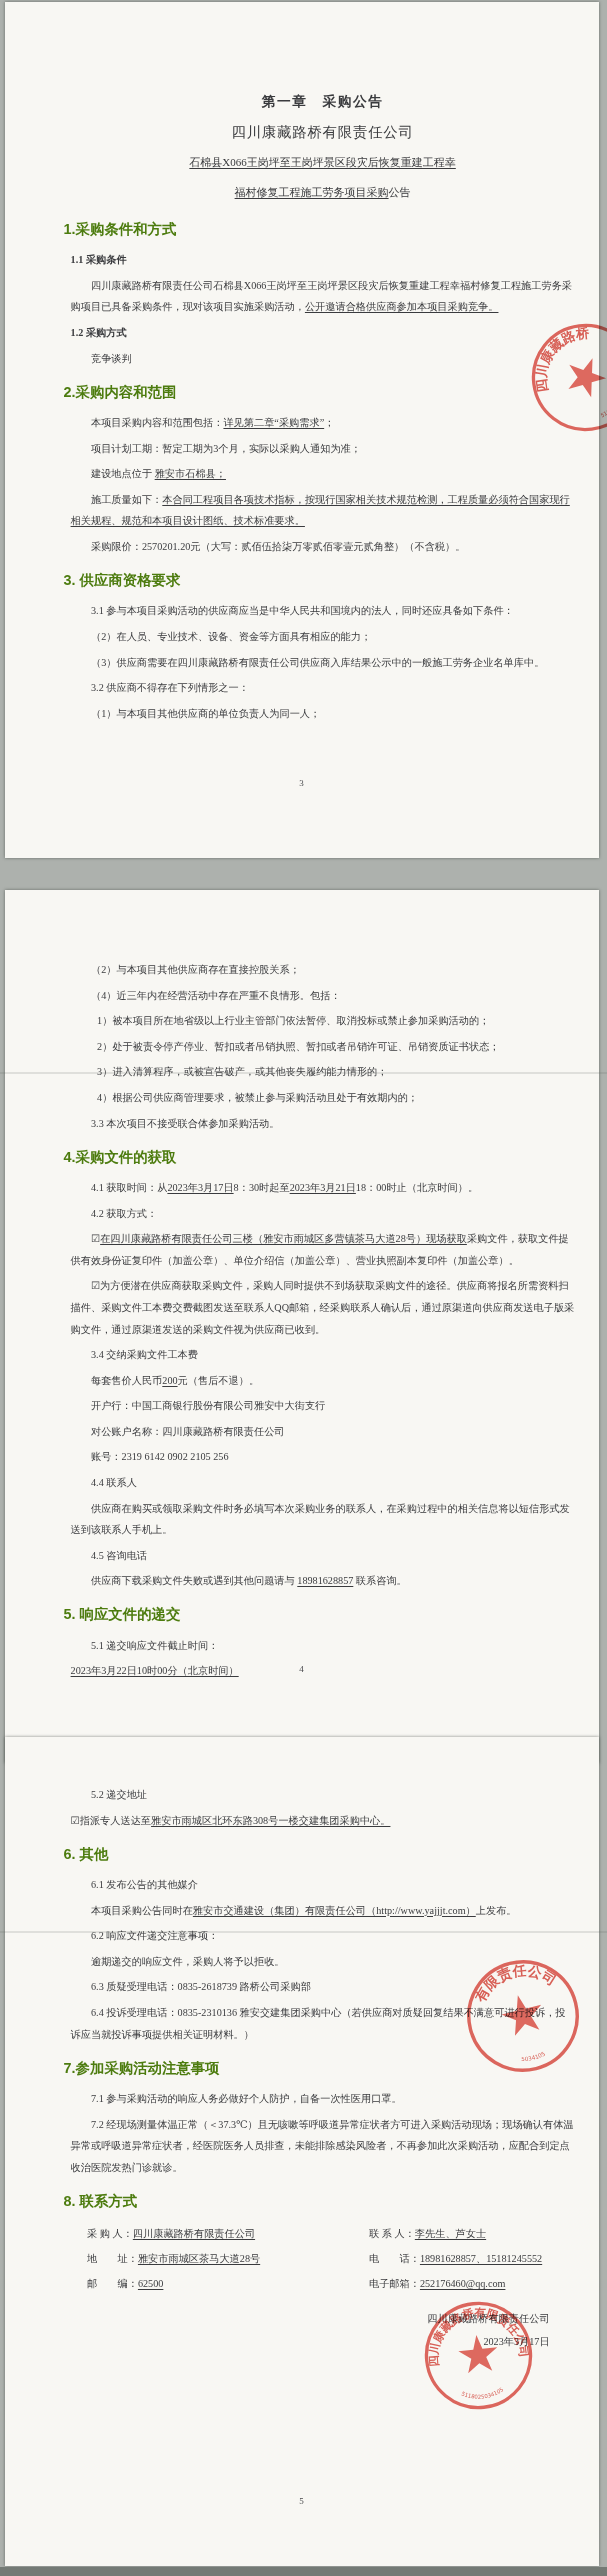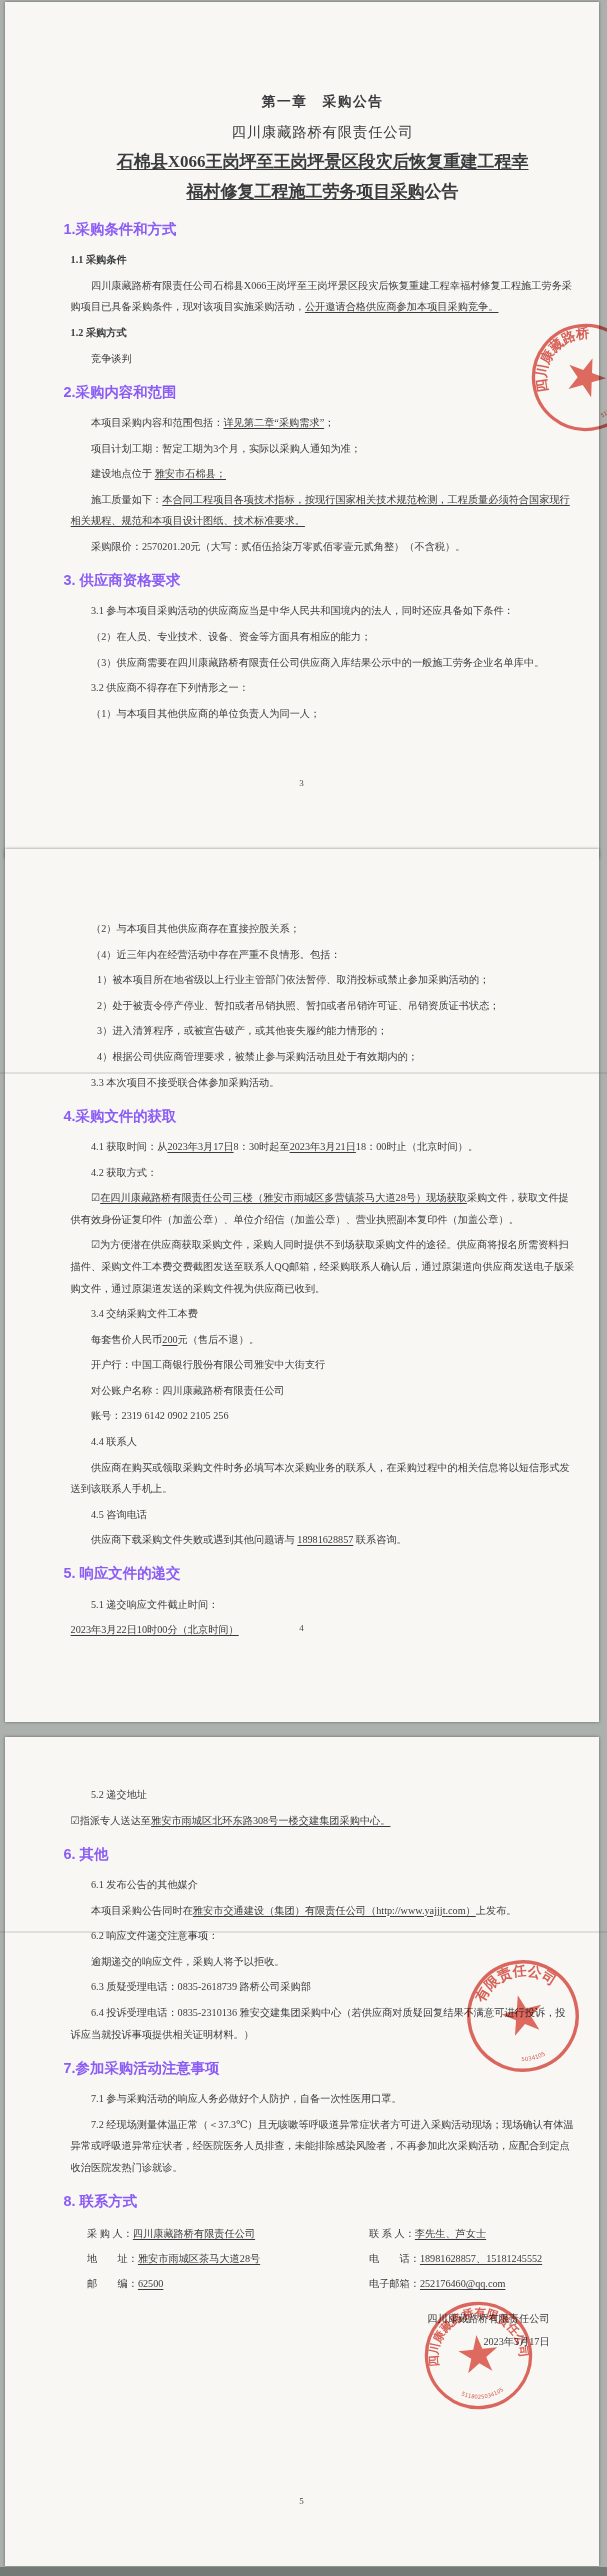--- a/index.html
+++ b/index.html
@@ -1,37 +1,37 @@
 <!DOCTYPE html>
 <html style="font-size:12px"><head>
 <meta charset="utf-8">
 <style>
   html,body{margin:0;padding:0;background:#9aa09b;}
   .canvas{position:relative;width:607px;height:2576px;margin:0 auto;overflow:hidden;
           background:#adb1ad;font-family:"Liberation Serif","DejaVu Serif",serif;color:#3a3b3e;}
   .page{position:absolute;left:4.6px;width:594px;background:#f8f7f3;box-sizing:border-box;
         box-shadow:0 0 3px rgba(40,45,40,.55);overflow:hidden;}
   .page-1{top:1.5px;height:856px;}
-  .page-2{top:849px;height:873px;}
+  .page-2{top:890px;height:873px;}
   .page-3{top:1737px;height:829px;}
   .inner{padding-left:62px;padding-right:20px;}
   .page-1 .inner{padding-top:85px;}
   .page-2 .inner{padding-top:65px;}
   .page-3 .inner{padding-top:43px;}
   p{margin:4px;font-size:10.2px;line-height:21.6px;}
   .ind{text-indent:2em;}
   .ind2{text-indent:2.6em;}
   .b{font-weight:700;}
   .u{text-decoration:underline;text-underline-offset:2.3px;}
   .tc{text-align:center;}
   .t-chapter{font-size:13.7px;font-weight:700;line-height:30px;letter-spacing:1.5px;}
   .t-company{font-size:14.4px;line-height:30px;letter-spacing:0.8px;}
-  .t-proj{font-size:17px;font-weight:700;line-height:30px;}
+  .t-proj{font-size:11px;font-weight:400;line-height:30px;}
   .sec{font-family:"Liberation Sans","DejaVu Sans",sans-serif;font-weight:700;font-size:14.4px;
-       color:#8b5cf6;margin:11.4px 0 8.4px -3px;line-height:23px;}
+       color:#4d7c0f;margin:11.4px 0 8.4px -3px;line-height:23px;}
   .gap-s{margin-top:4.6px;}
   .pgnum{position:absolute;left:0;width:100%;text-align:center;font-size:9px;color:#4a4b4e;}
   .crease{position:absolute;left:0;width:100%;height:1.5px;background:rgba(95,100,96,.16);}
   .bottom-strip{position:absolute;left:0;top:2567px;width:607px;height:9px;background:#747a75;}
   .contact-row{display:flex;font-size:10.2px;line-height:25px;}
   .contact-cell-l{width:282px;padding-left:2em;white-space:nowrap;}
   .contact-cell-r{flex:1;white-space:nowrap;}
   .sign-block{margin-top:10.6px;text-align:right;padding-right:29px;font-size:10.2px;line-height:23px;}
   .stamp{position:absolute;mix-blend-mode:multiply;opacity:.85;}
   .seal-ring{fill:none;stroke:#dd4f45;stroke-width:5.5;}

